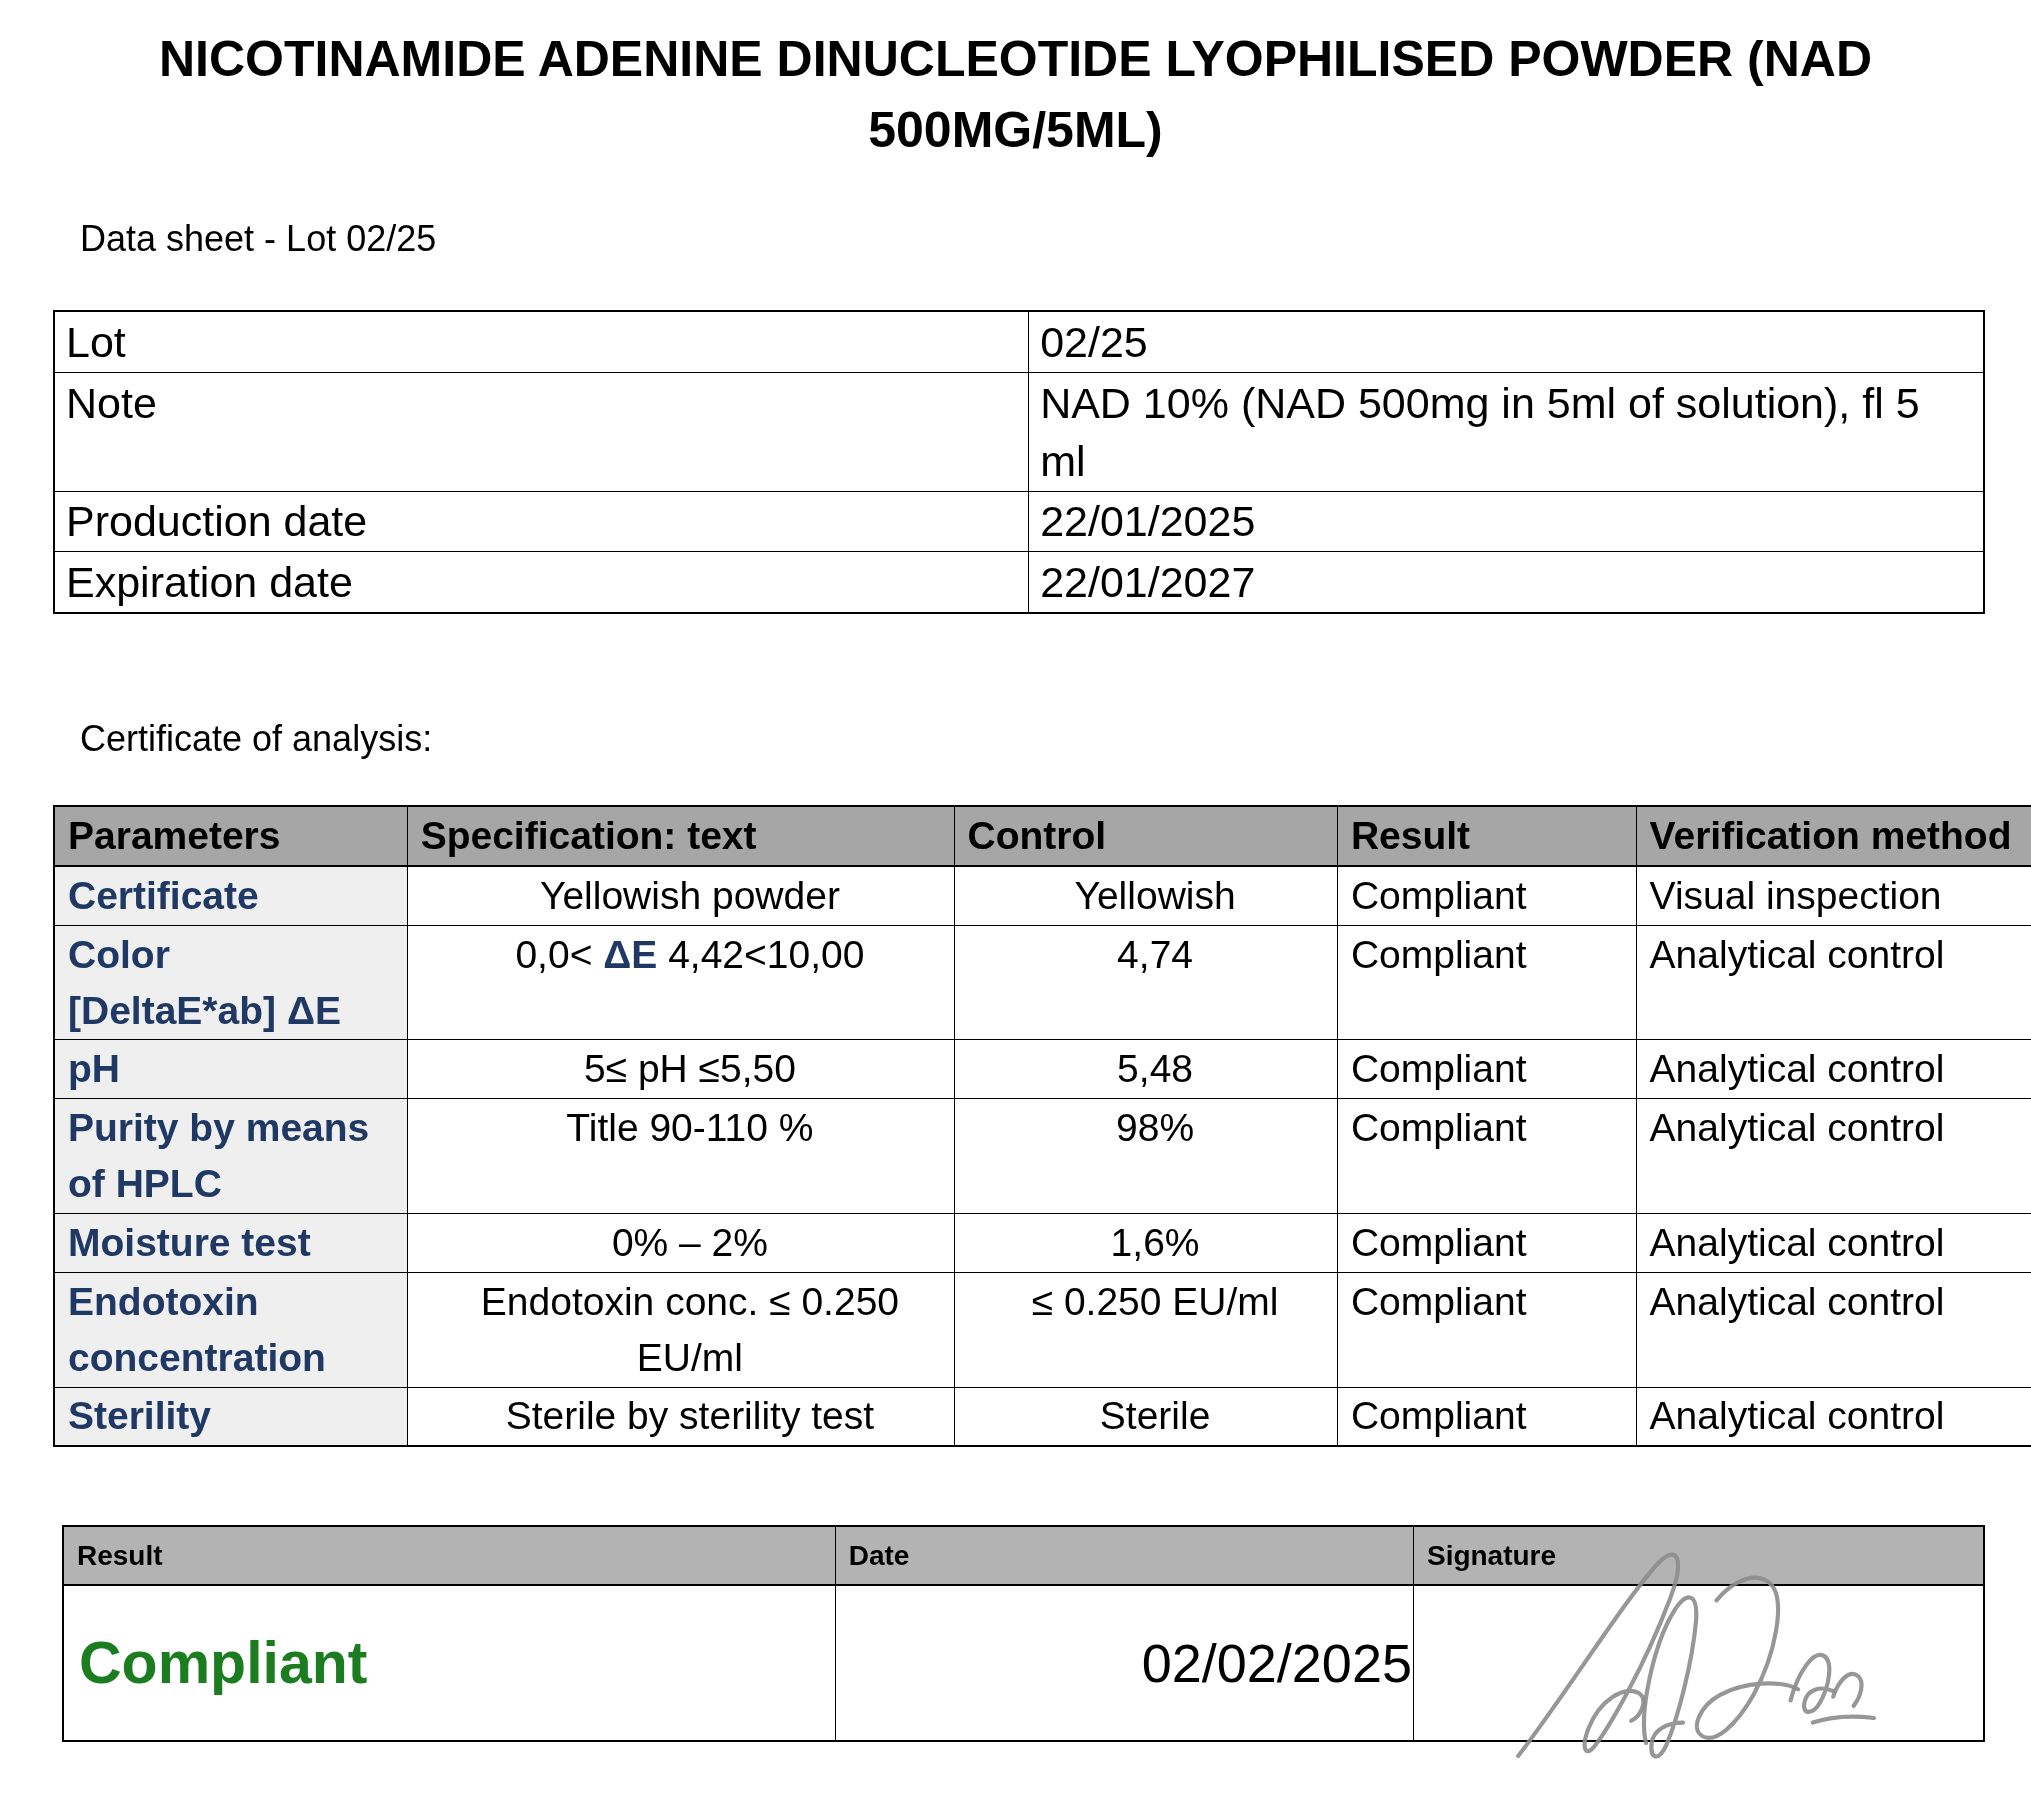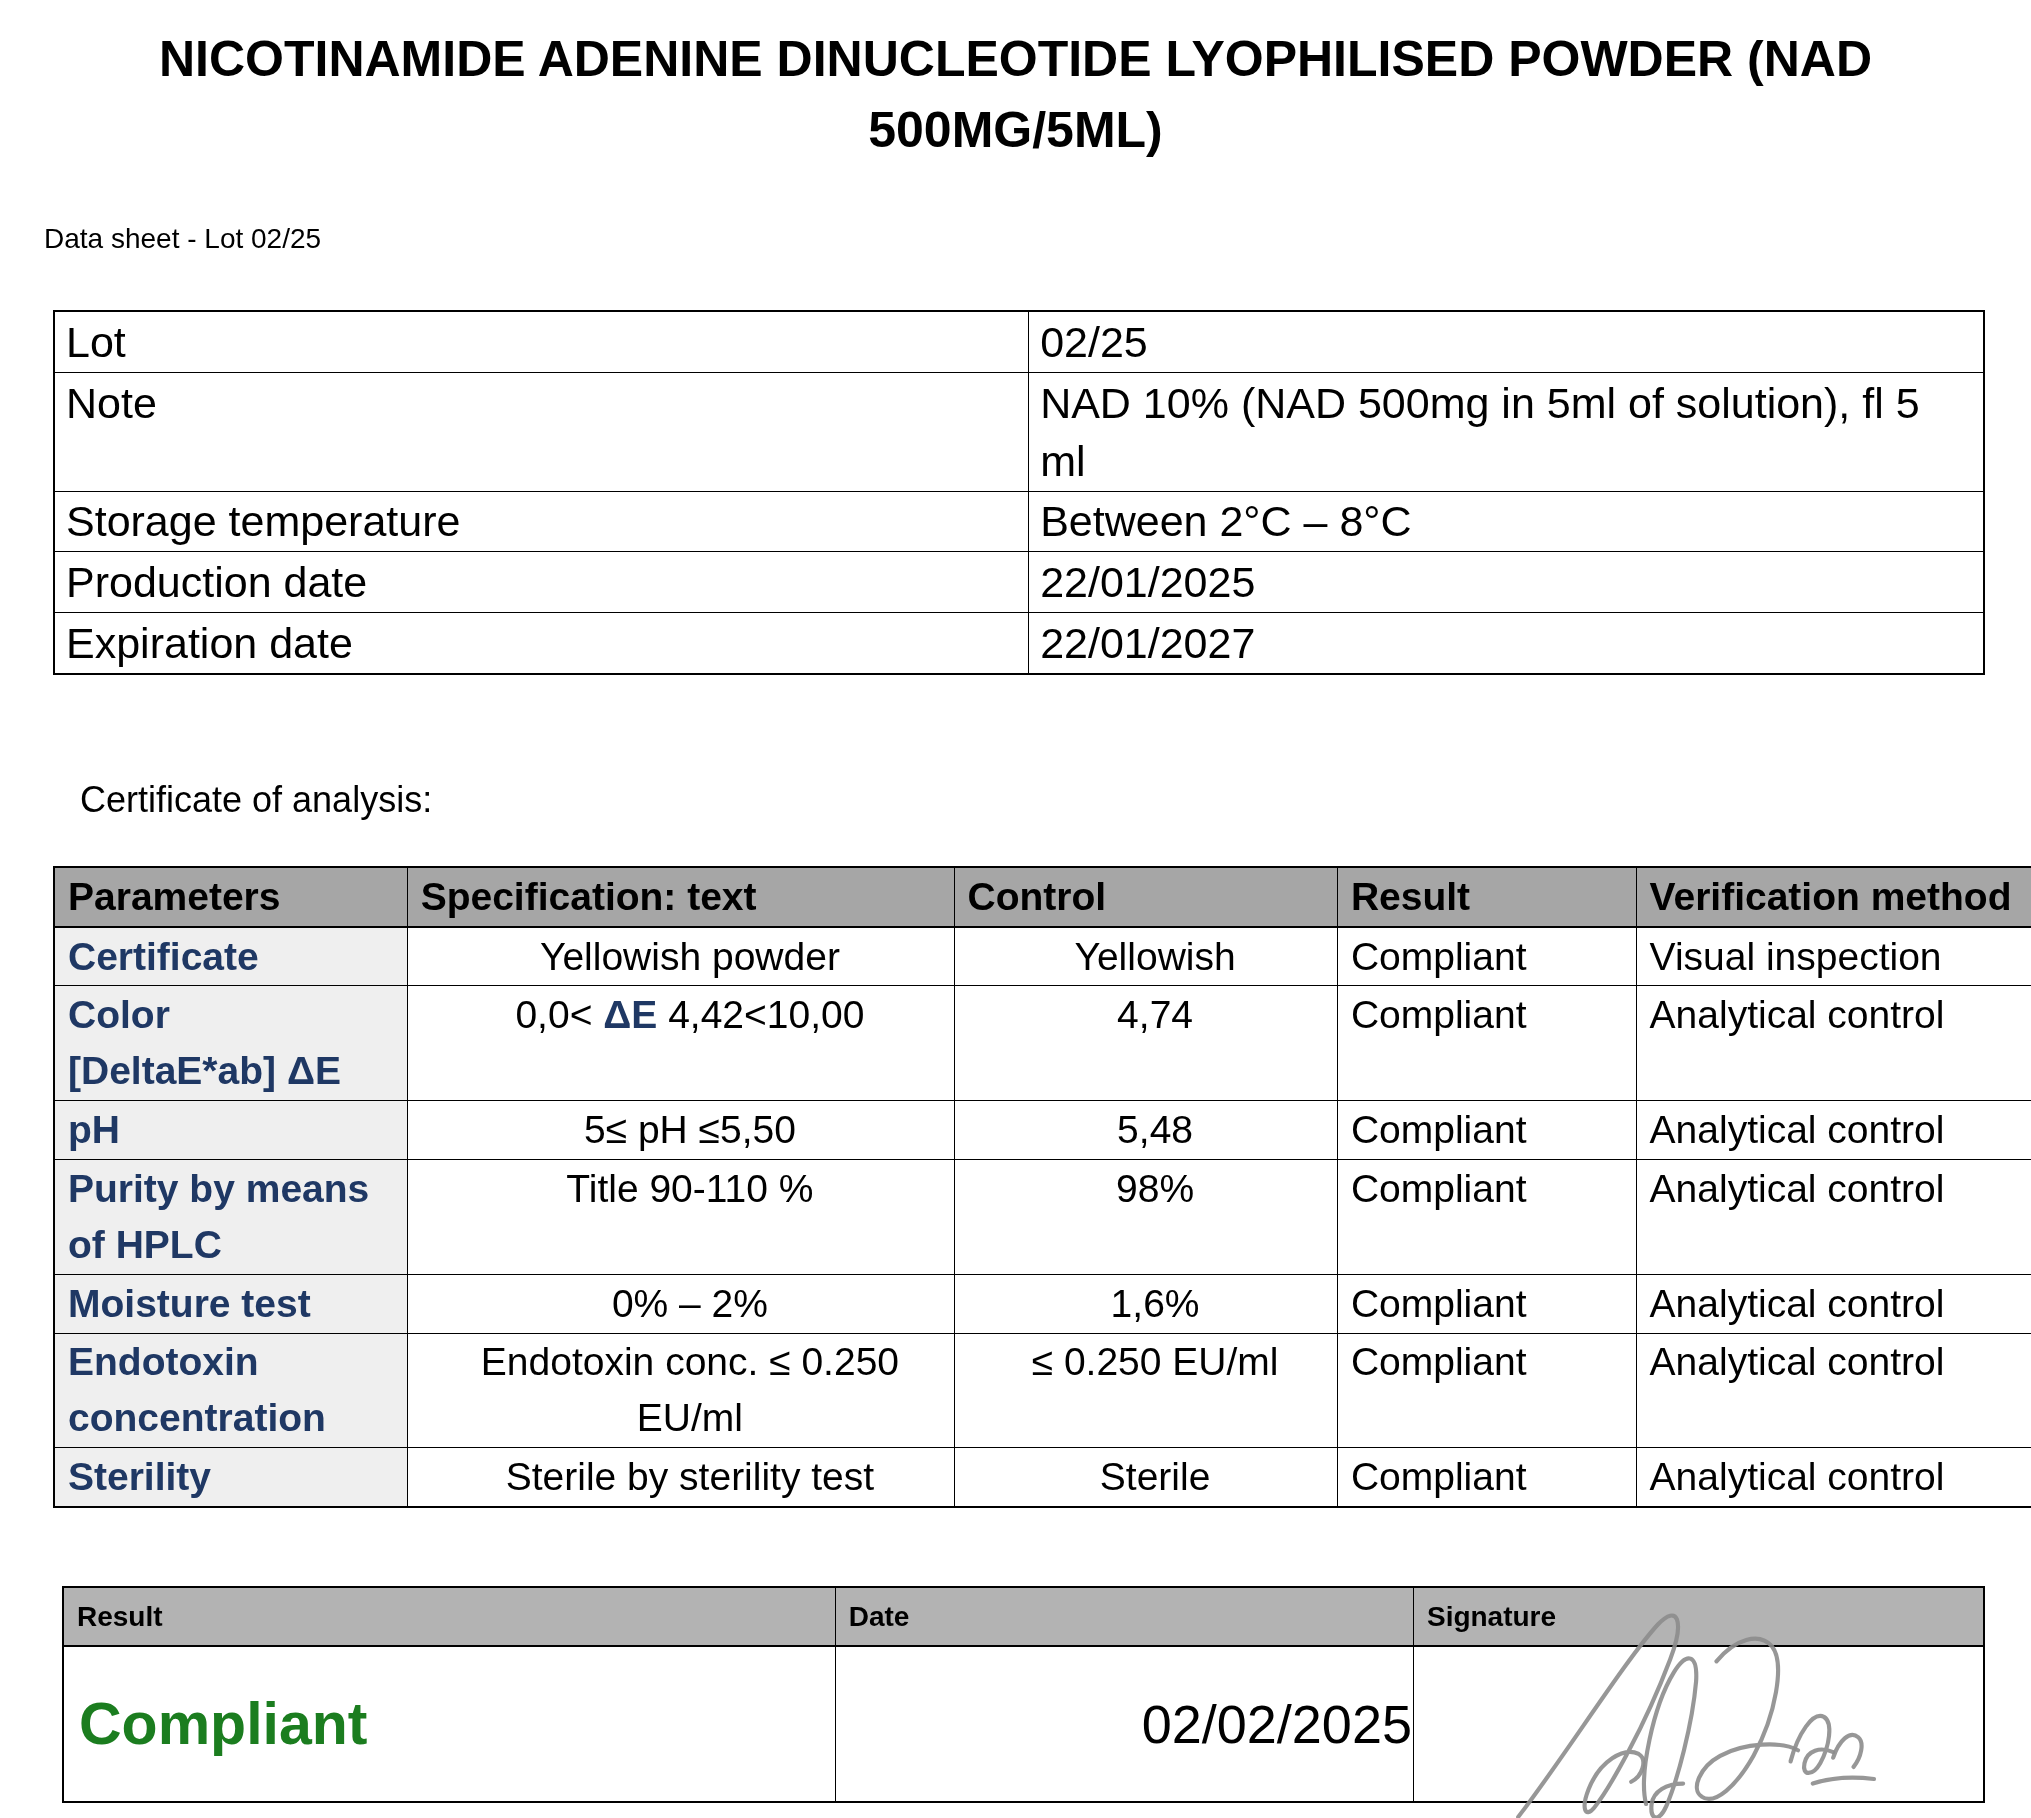--- a/index.html
+++ b/index.html
@@ -16,21 +16,21 @@
   body{
     width:2031px;height:1818px;background:#ffffff;color:#000;
     font-family:"Liberation Sans",sans-serif;
     overflow:hidden;
   }
   h1.doc-title{
     font-size:50px;line-height:1.42;font-weight:700;
     text-align:center;margin:24px 88px 0 88px;
   }
   .subtitle{
-    font-size:28px;line-height:56px;margin:45px 0 0 44px;
+    font-size:36px;line-height:56px;margin:45px 0 0 80px;
   }
   table{border-collapse:collapse;table-layout:fixed;}
   
   .info-table{
     margin:43px 0 0 53px;width:1932px;border:2.8px solid var(--border);
   }
   .info-table td{
     border:1.9px solid var(--border);
     font-size:43px;line-height:58px;vertical-align:top;
     padding:0.9px 11px;
@@ -107,24 +107,20 @@
         <col style="width:49.5%">
       </colgroup>
     <tbody id="info-body">
         <tr>
           <td class="ilabel">Lot</td>
           <td class="ivalue">02/25</td>
         </tr>
         <tr>
           <td class="ilabel">Note</td>
           <td class="ivalue">NAD 10% (NAD 500mg in 5ml of solution), fl 5 ml</td>
-        </tr>
-        <tr>
-          <td class="ilabel">Storage temperature</td>
-          <td class="ivalue">Between 2°C – 8°C</td>
         </tr>
         <tr>
           <td class="ilabel">Production date</td>
           <td class="ivalue">22/01/2025</td>
         </tr>
         <tr>
           <td class="ilabel">Expiration date</td>
           <td class="ivalue">22/01/2027</td>
         </tr>
       </tbody>

